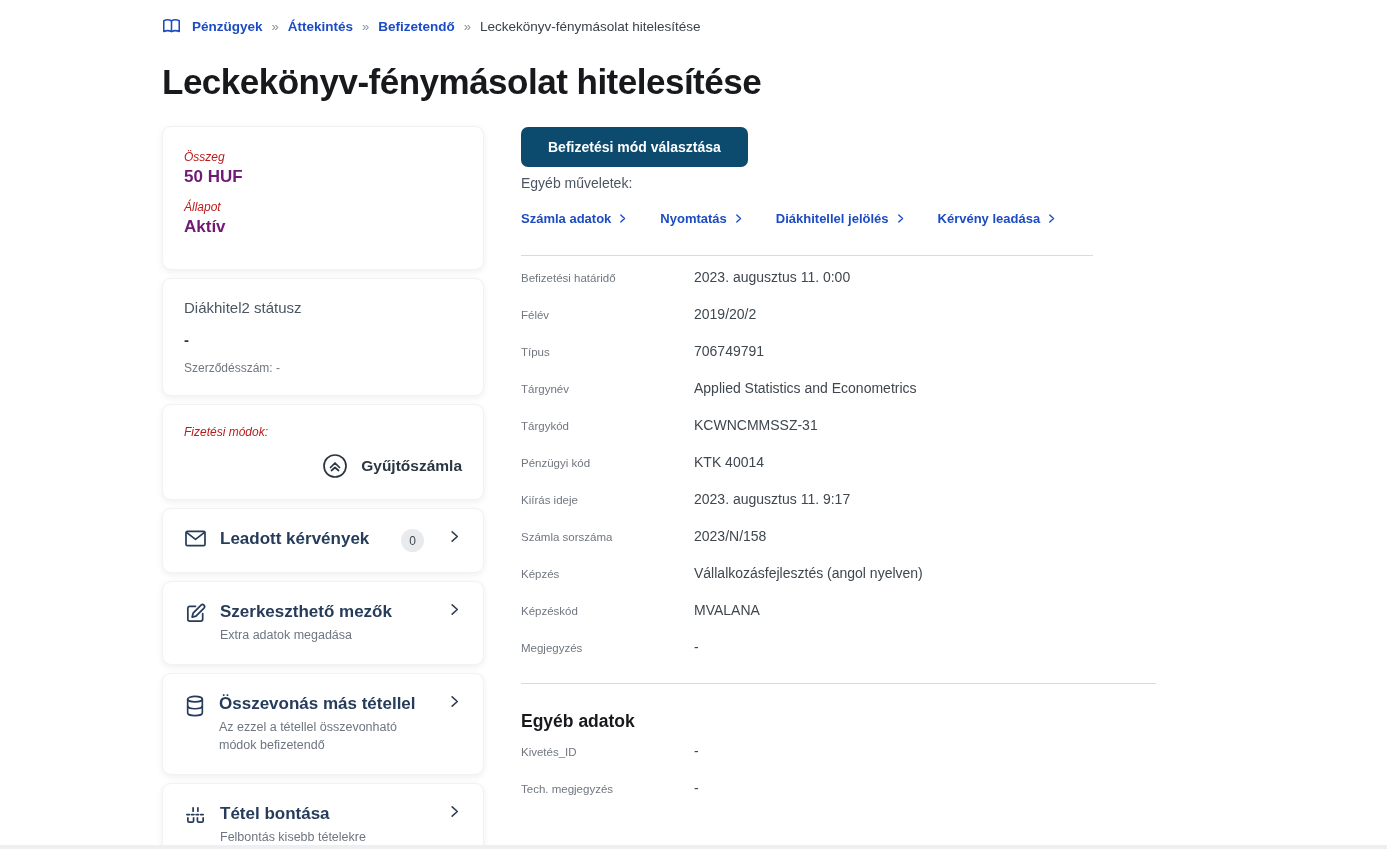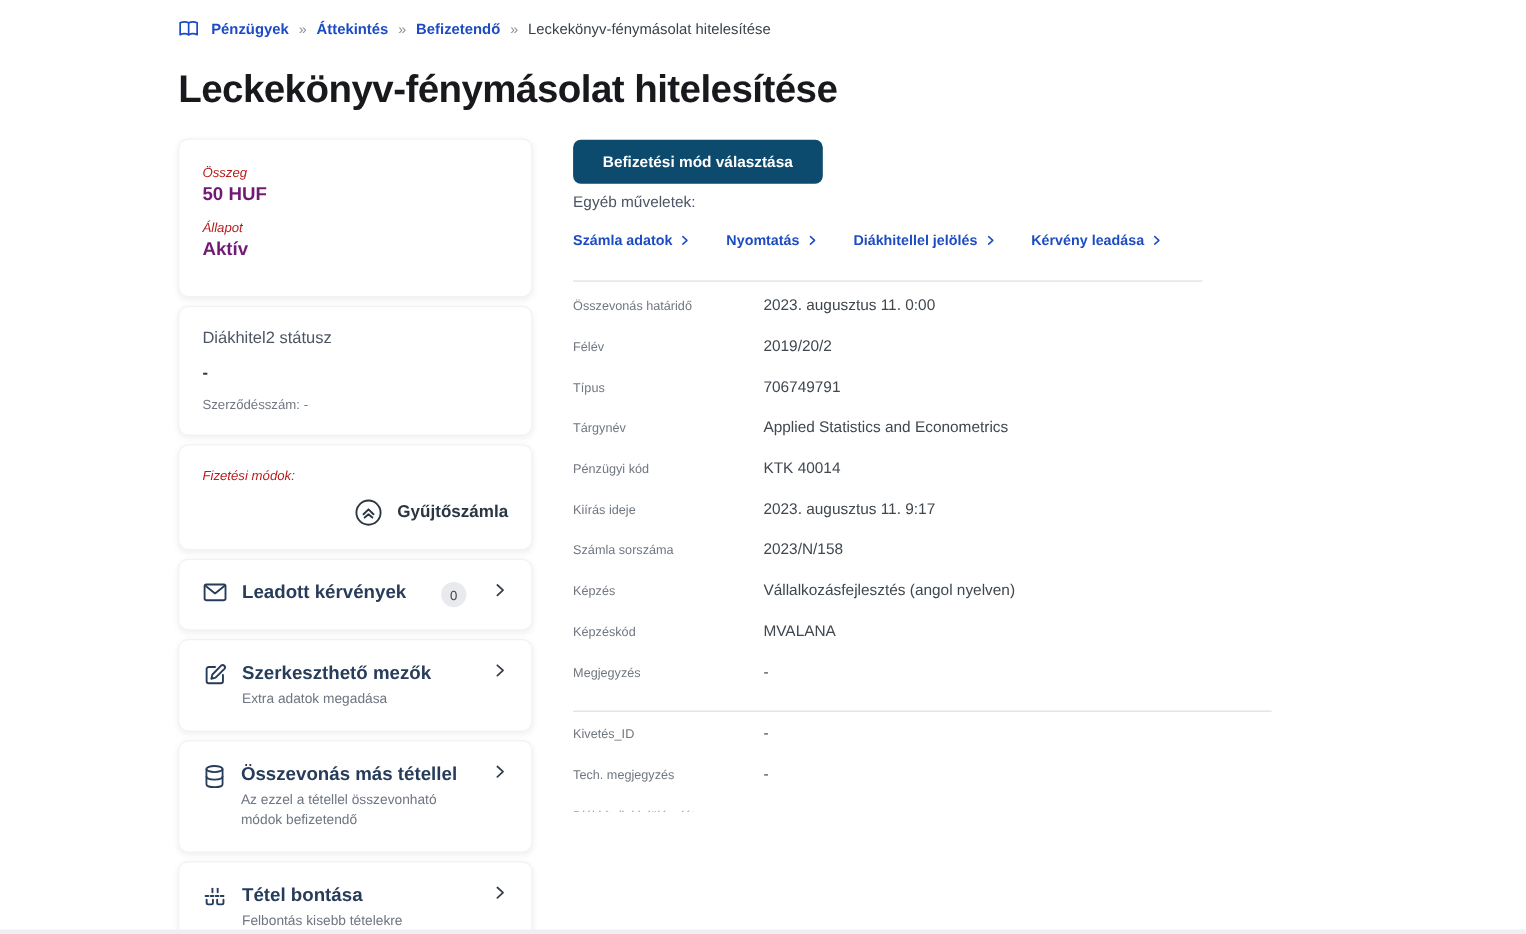--- a/index.html
+++ b/index.html
@@ -231,39 +231,43 @@
               <path d="M5.5 3 L11 8 L5.5 13"></path>
             </svg>
           </a>
         </div>
 
       <hr class="rule1">
 
       <div class="details">
 
           <div class="detail-row">
-            <span class="d-label">Összevonás határidő</span>
+            <span class="d-label">Befizetési határidő</span>
             <span class="d-value">2023. augusztus 11. 0:00</span>
           </div>
 
           <div class="detail-row">
             <span class="d-label">Félév</span>
             <span class="d-value">2019/20/2</span>
           </div>
 
           <div class="detail-row">
             <span class="d-label">Típus</span>
             <span class="d-value">706749791</span>
           </div>
 
           <div class="detail-row">
             <span class="d-label">Tárgynév</span>
             <span class="d-value">Applied Statistics and Econometrics</span>
           </div>
 
+          <div class="detail-row">
+            <span class="d-label">Tárgykód</span>
+            <span class="d-value">KCWNCMMSSZ-31</span>
+          </div>
 
           <div class="detail-row">
             <span class="d-label">Pénzügyi kód</span>
             <span class="d-value">KTK 40014</span>
           </div>
 
           <div class="detail-row">
             <span class="d-label">Kiírás ideje</span>
             <span class="d-value">2023. augusztus 11. 9:17</span>
           </div>
@@ -284,20 +288,21 @@
           </div>
 
           <div class="detail-row">
             <span class="d-label">Megjegyzés</span>
             <span class="d-value">-</span>
           </div>
         </div>
 
       <hr class="rule2">
 
+      <h2 class="other-heading">Egyéb adatok</h2>
 
       <div class="other-rows">
 
           <div class="detail-row">
             <span class="d-label">Kivetés_ID</span>
             <span class="d-value">-</span>
           </div>
 
           <div class="detail-row">
             <span class="d-label">Tech. megjegyzés</span>

